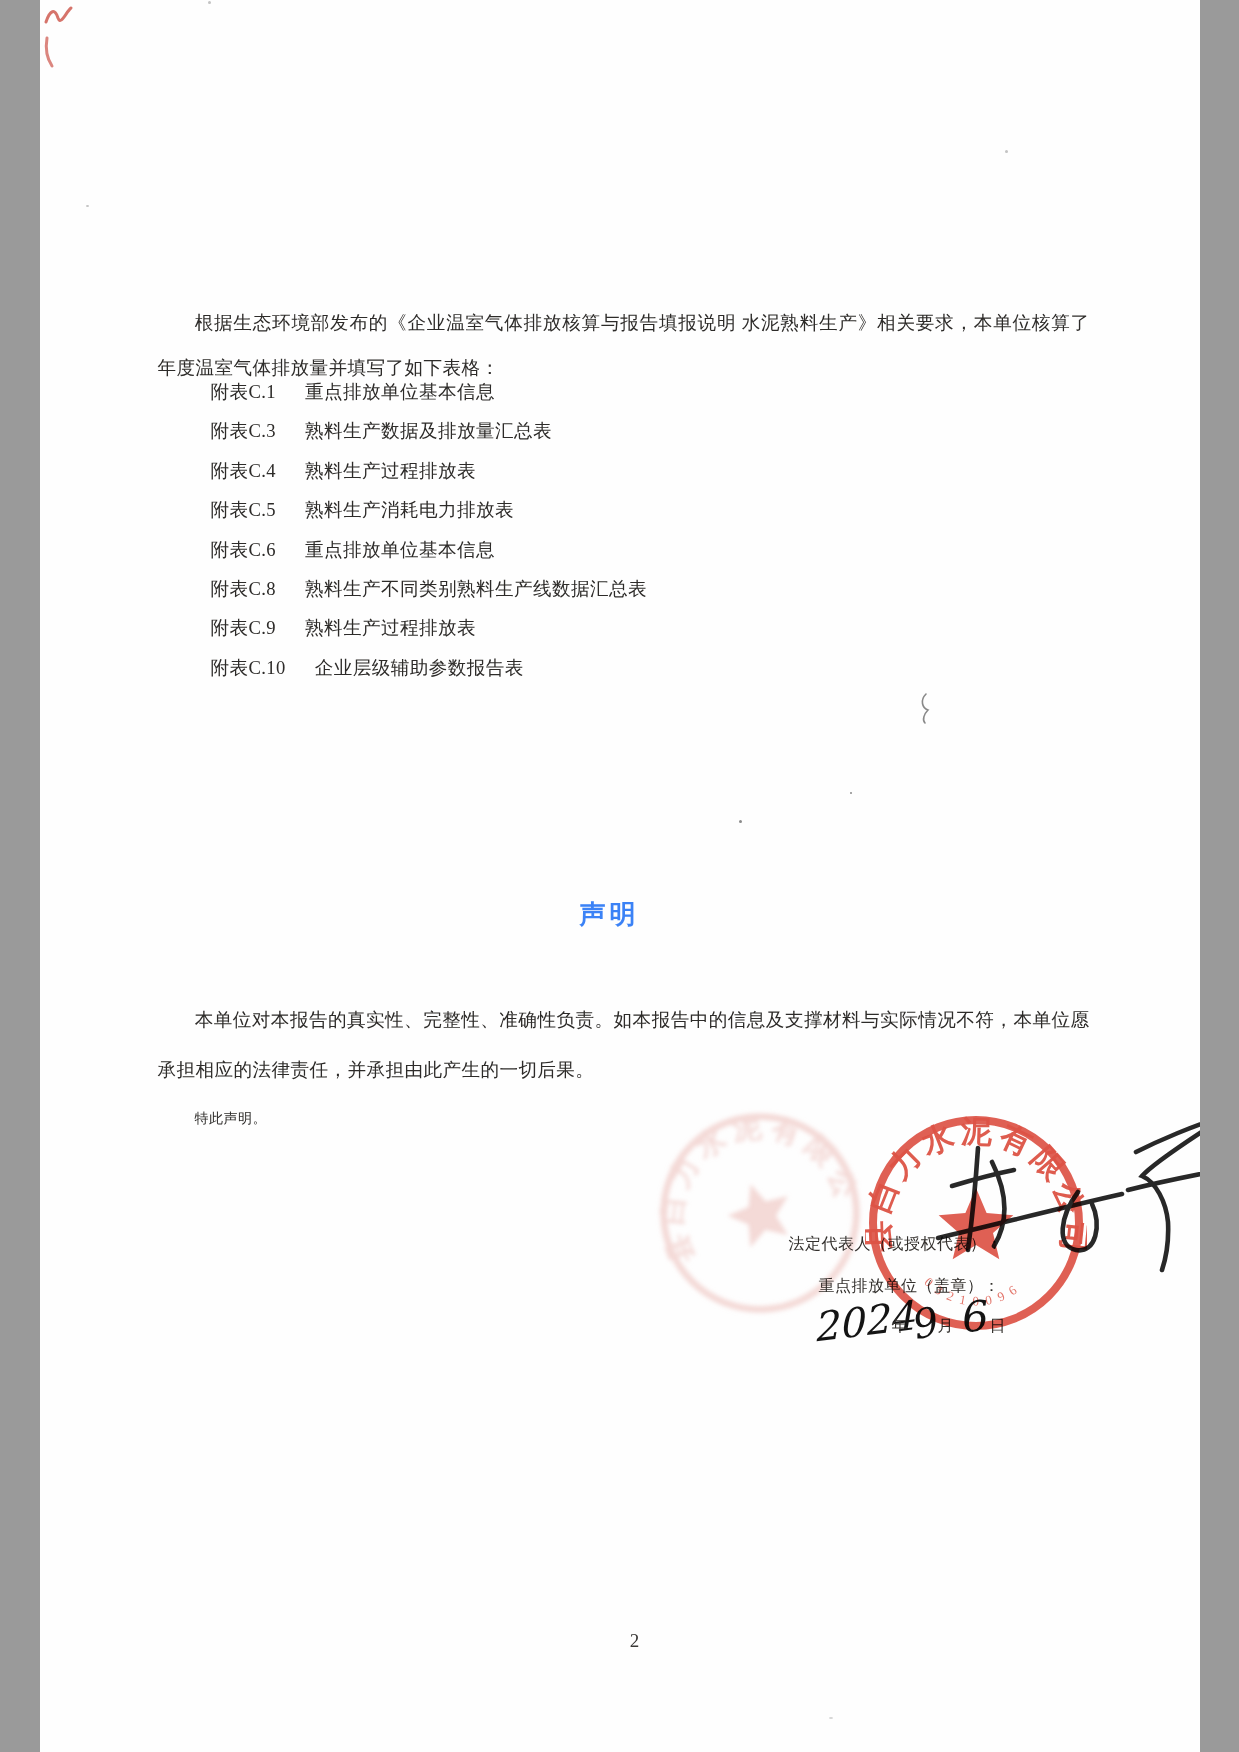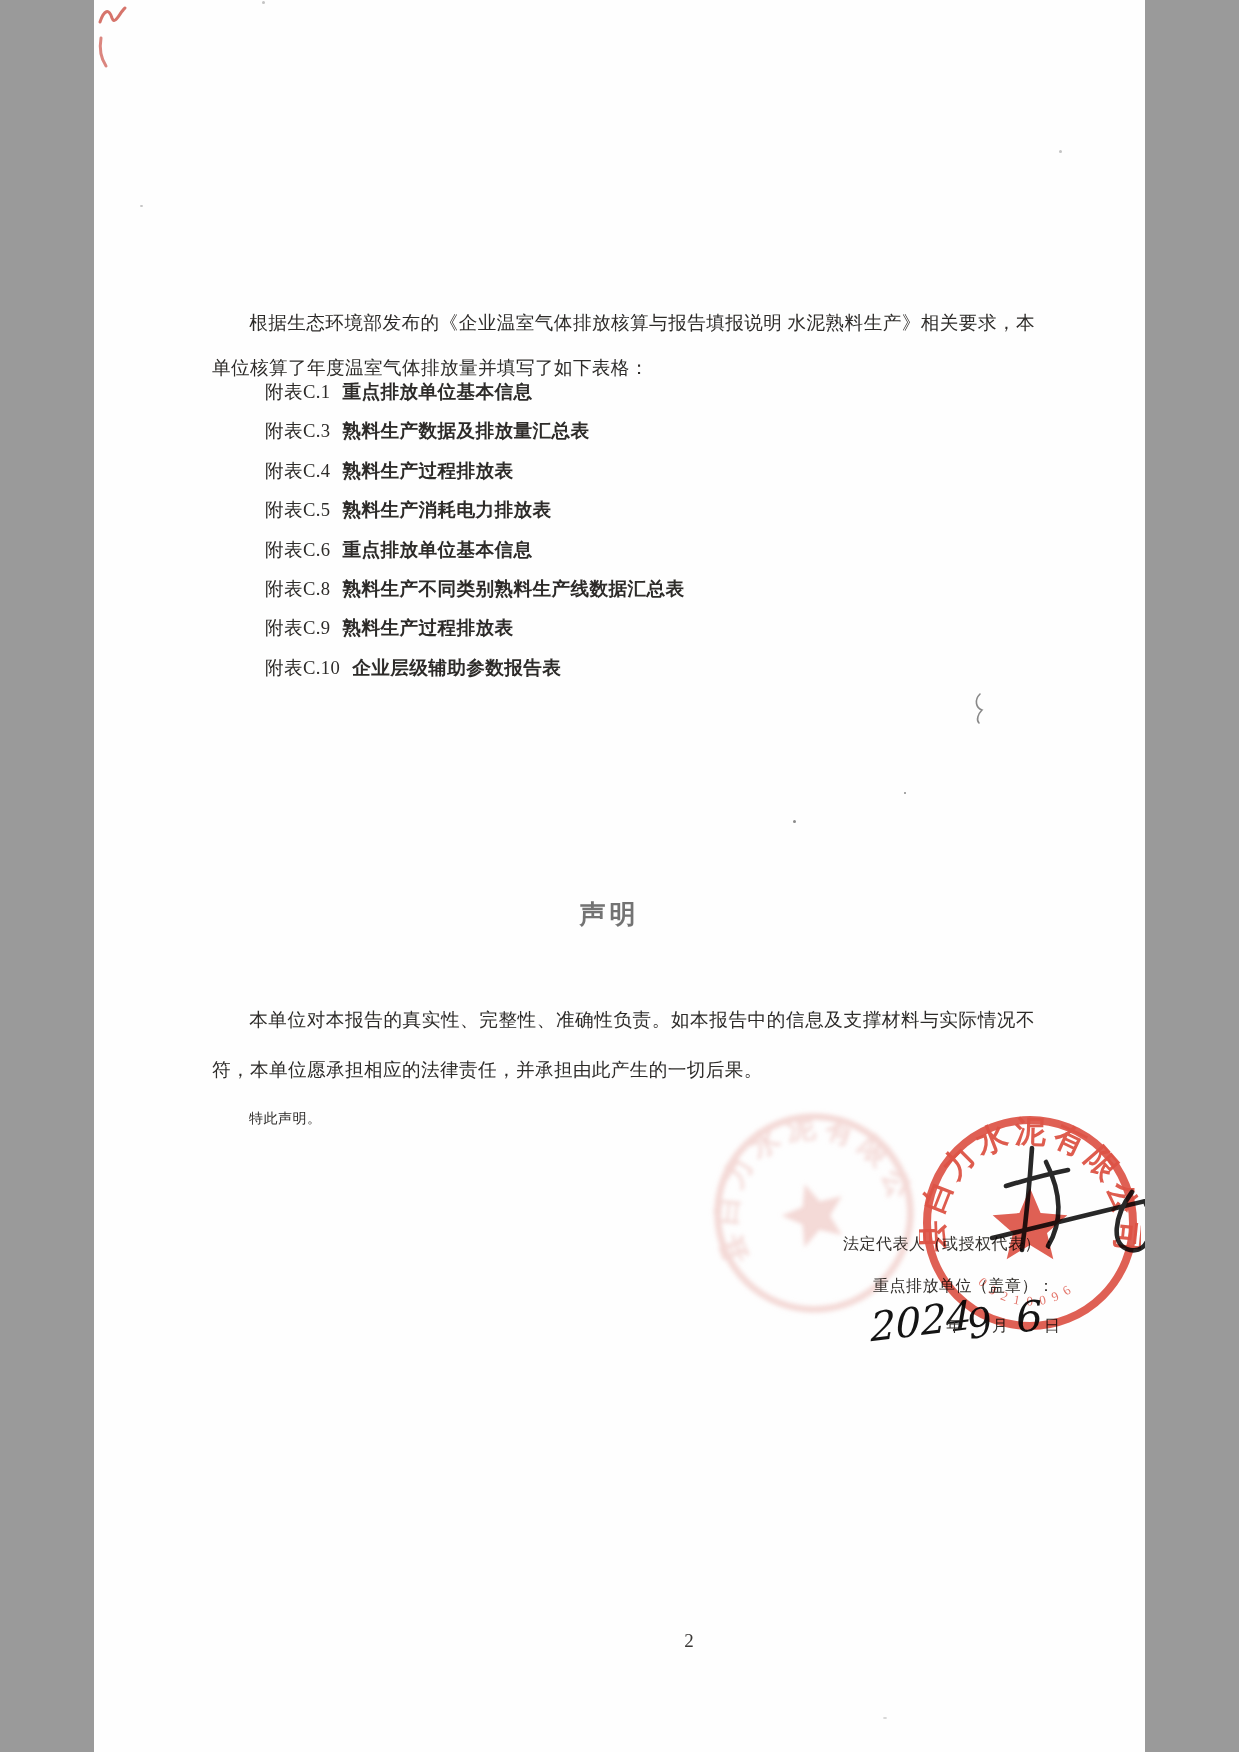--- a/index.html
+++ b/index.html
@@ -1,18 +1,18 @@
 <!DOCTYPE html>
 <html><head>
 <meta charset="utf-8">
 <style>
   html,body{margin:0;padding:0;background:#9a9a9a;}
   .page{
     position:relative;
-    width:1051px;height:1752px;
+    width:1160px;height:1752px;
     margin:0 auto;
     background:#fefefe;
     overflow:hidden;
     font-family:"Liberation Serif","DejaVu Serif",serif;
     color:#2e2c2a;
   }
   .body-text{
     position:absolute;
     left:118px;right:110px;
     font-size:18.6px;
@@ -23,26 +23,26 @@
     color:#2d2b29;
   }
   .intro{top:281px;line-height:45px;}
   .decl-body{top:976px;line-height:50px;}
   .table-list{
     position:absolute;left:171px;top:372px;
     font-size:18.6px;color:#2d2b29;letter-spacing:0.4px;
   }
   .table-row{height:39.4px;line-height:39.4px;white-space:nowrap;}
   .table-row .t-label{display:inline-block;}
-  .table-row .t-title{display:inline-block;margin-left:7px;font-weight:bold;}
+  .table-row .t-title{display:inline-block;margin-left:24px;}
   .stmt-heading{
     position:absolute;left:0;right:20px;top:897px;
     text-align:center;
     font-size:26px;font-weight:bold;letter-spacing:4px;
-    color:#737373;
+    color:#3b82f6;
   }
   .closing-line{
     position:absolute;left:155px;top:1110px;
     font-size:14px;letter-spacing:0.5px;color:#2d2b29;
   }
   .sig-label{
     position:absolute;
     font-size:16px;letter-spacing:0.5px;color:#33302d;
     white-space:nowrap;
   }

